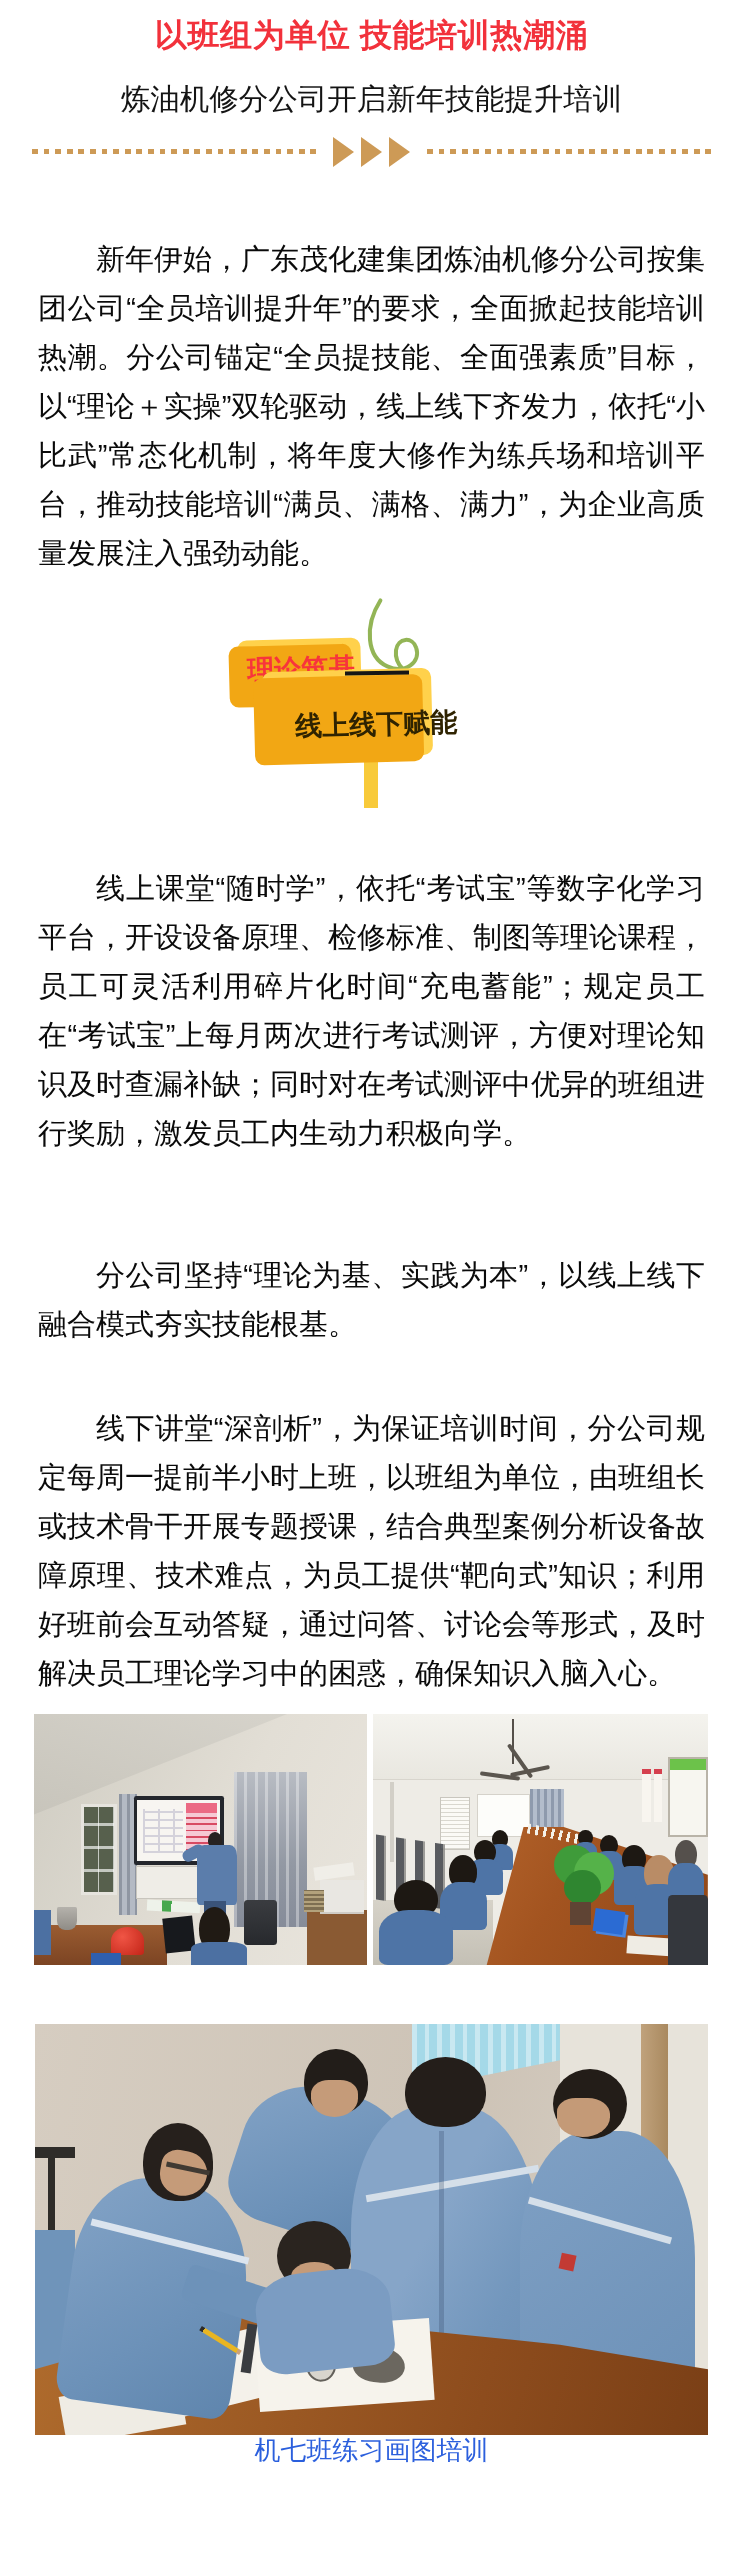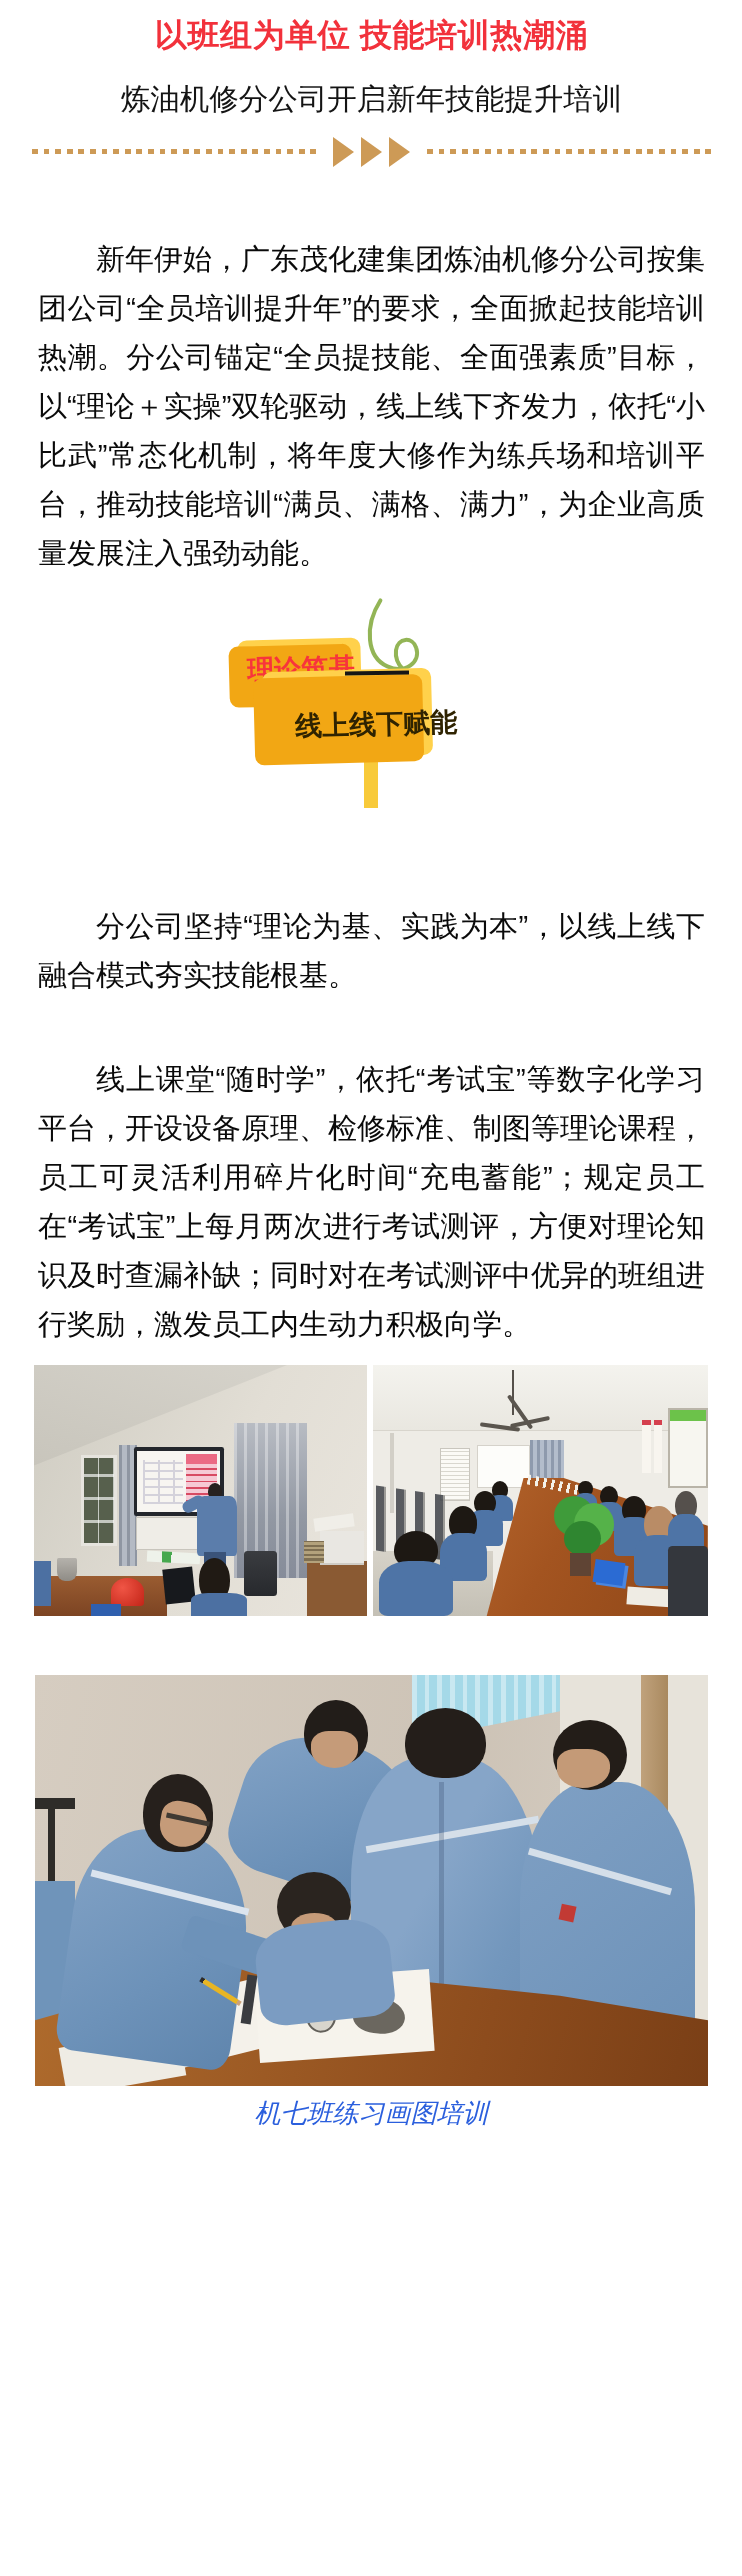--- a/index.html
+++ b/index.html
@@ -35,21 +35,21 @@
   .squiggle{position:absolute;left:363px;top:-36px;width:81px;height:104px;z-index:0;}
 
   
   .photo{position:relative;overflow:hidden;background:#ddd;}
   .photo *{position:absolute;}
   .photo-row{margin:16px 0 0 34px;width:674px;height:251px;display:flex;gap:5.8px;}
   .photo-a{width:333px;height:251px;background:linear-gradient(115deg,#cfccc2,#e2ded5 55%,#e9e5dd);}
   .photo-b{width:335px;height:251px;background:#eeece6;}
   .photo-c{margin:59px 0 0 35px;width:673px;height:411px;background:linear-gradient(100deg,#d6cdc1,#cdc3b6 60%,#d9d2c8);}
   .caption{margin-top:9.3px;text-align:center;font-size:26px;line-height:27px;color:#2b5fdd;font-weight:500;}
-  .caption.last{margin-top:14px;font-style:italic;}
+  .caption.last{margin-top:2px;}
 
   
   .pa-ceiling{left:0;top:0;width:100%;height:100%;clip-path:polygon(0 0,76% 0,0 40%);background:linear-gradient(200deg,#d8d5cd,#bdbab0);}
   .pa-window{left:14%;top:36%;width:11%;height:36%;background:
       repeating-linear-gradient(0deg,transparent 0 24%,rgba(255,255,255,.65) 24% 27%),
       repeating-linear-gradient(90deg,transparent 0 46%,rgba(255,255,255,.65) 46% 51%),#57604d;
       border:3.5px solid #e6e4de;box-sizing:border-box;}
   .pa-curtain-left{left:25.5%;top:32%;width:5.5%;height:48%;background:repeating-linear-gradient(90deg,#8f96a2 0 3.5px,#b4bac4 3.5px 8px);}
   .pa-tv{left:30%;top:32.5%;width:27%;height:27.5%;background:#23262c;border-radius:2.3px;}
   .pa-tv-screen{left:4%;top:6%;width:92%;height:88%;background:#f7f5f1;}
@@ -194,22 +194,23 @@
     <div class="panel panel-top">
       <span class="badge-line1">理论筑基</span>
     </div>
     <div class="panel panel-main">
       <span class="badge-line2">线上线下赋能</span>
     </div>
     <div class="badge-dash"></div>
     <div class="pole"></div>
   </div>
 
+  <p class="para">线上课堂“随时学”，依托“考试宝”等数字化学习平台，开设设备原理、检修标准、制图等理论课程，员工可灵活利用碎片化时间“充电蓄能”；规定员工在“考试宝”上每月两次进行考试测评，方便对理论知识及时查漏补缺；同时对在考试测评中优异的班组进行奖励，激发员工内生动力积极向学。</p>
   <p class="para after-badge">分公司坚持“理论为基、实践为本”，以线上线下融合模式夯实技能根基。</p>
-  <p class="para">线上课堂“随时学”，依托“考试宝”等数字化学习平台，开设设备原理、检修标准、制图等理论课程，员工可灵活利用碎片化时间“充电蓄能”；规定员工在“考试宝”上每月两次进行考试测评，方便对理论知识及时查漏补缺；同时对在考试测评中优异的班组进行奖励，激发员工内生动力积极向学。</p>
+  <p class="para">线下讲堂“深剖析”，为保证培训时间，分公司规定每周一提前半小时上班，以班组为单位，由班组长或技术骨干开展专题授课，结合典型案例分析设备故障原理、技术难点，为员工提供“靶向式”知识；利用好班前会互动答疑，通过问答、讨论会等形式，及时解决员工理论学习中的困惑，确保知识入脑入心。</p>
 
   <div class="photo-row">
 
     <div class="photo photo-a">
       <div class="pa-ceiling"></div>
       <div class="pa-window"></div>
       <div class="pa-curtain-left"></div>
       <div class="pa-tv">
         <div class="pa-tv-screen">
           <div class="pa-slide-table"></div>

